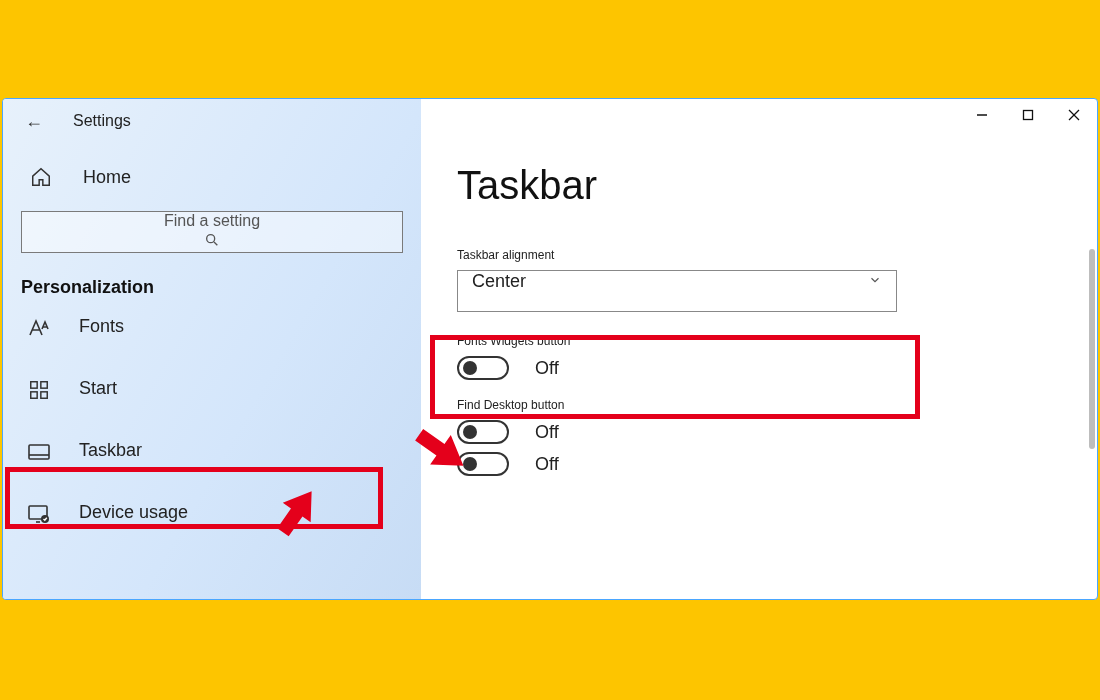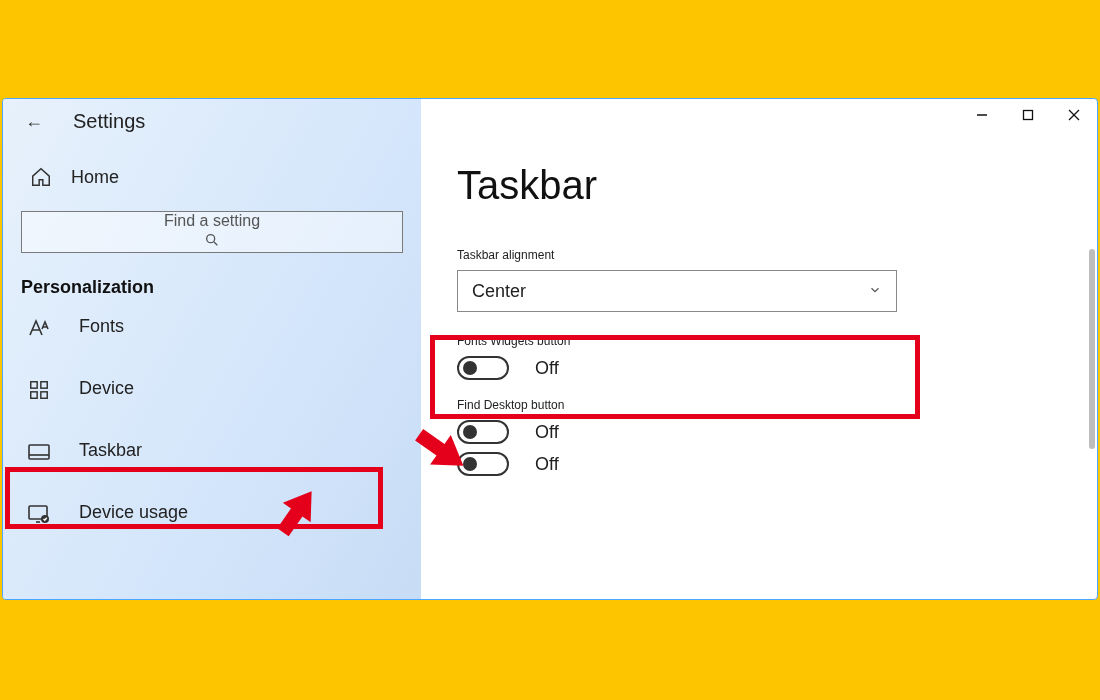--- a/index.html
+++ b/index.html
@@ -31,25 +31,25 @@
     flex-direction: column;
   }
   .titlebar-left {
     display: flex;
     align-items: center;
     height: 44px;
     padding-left: 22px;
     gap: 30px;
   }
   .back-arrow { font-size: 18px; color: #333; cursor: pointer; }
-  .app-title { font-size: 20px; color: #222; }
+  .app-title { font-size: 16px; color: #222; }
   .home-row {
     display: flex;
     align-items: center;
-    gap: 18px;
+    gap: 30px;
     padding: 22px 0 22px 26px;
     font-size: 18px;
     color: #222;
   }
   .home-icon { width: 22px; height: 22px; }
   .search-box {
     margin: 0 18px 20px 18px;
     height: 42px;
     border: 1px solid #7a7a7a;
     background: rgba(255,255,255,0.45);
@@ -123,21 +123,20 @@
     font-size: 12px;
     color: #222;
     margin-top: 10px;
     margin-bottom: 8px;
   }
   .dropdown {
     width: 440px;
     height: 42px;
     border: 1px solid #888;
     display: flex;
-    align-items: center;
     justify-content: space-between;
     padding: 0 14px;
     font-size: 18px;
     color: #222;
     margin-bottom: 12px;
     cursor: pointer;
   }
   .toggle-row {
     display: flex;
     align-items: center;
@@ -219,21 +218,21 @@
 
     <div class="nav-item">
       <span class="nav-icon">
         <svg width="22" height="22" viewBox="0 0 24 24" fill="none" stroke="#333" stroke-width="1.6">
           <rect x="3" y="3" width="7" height="7"></rect>
             <rect x="14" y="3" width="7" height="7"></rect>
           <rect x="3" y="14" width="7" height="7"></rect>
             <rect x="14" y="14" width="7" height="7"></rect>
         </svg>
       </span>
-      <span>Device</span>
+      <span>Start</span>
     </div>
 
     <div class="nav-item">
       <span class="nav-icon">
         <svg width="24" height="20" viewBox="0 0 24 20" fill="none" stroke="#333" stroke-width="1.6">
           <rect x="2" y="3" width="20" height="14" rx="1"></rect>
             <line x1="2" y1="13" x2="22" y2="13"></line>
         </svg>
       </span>
       <span>Taskbar</span>

